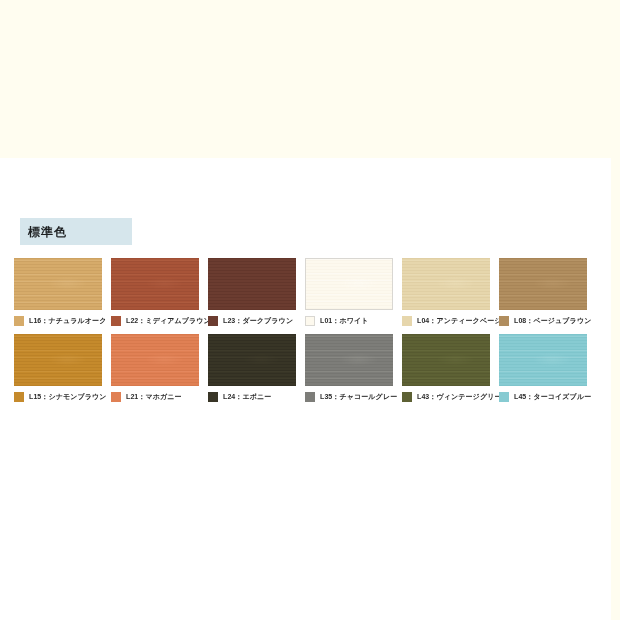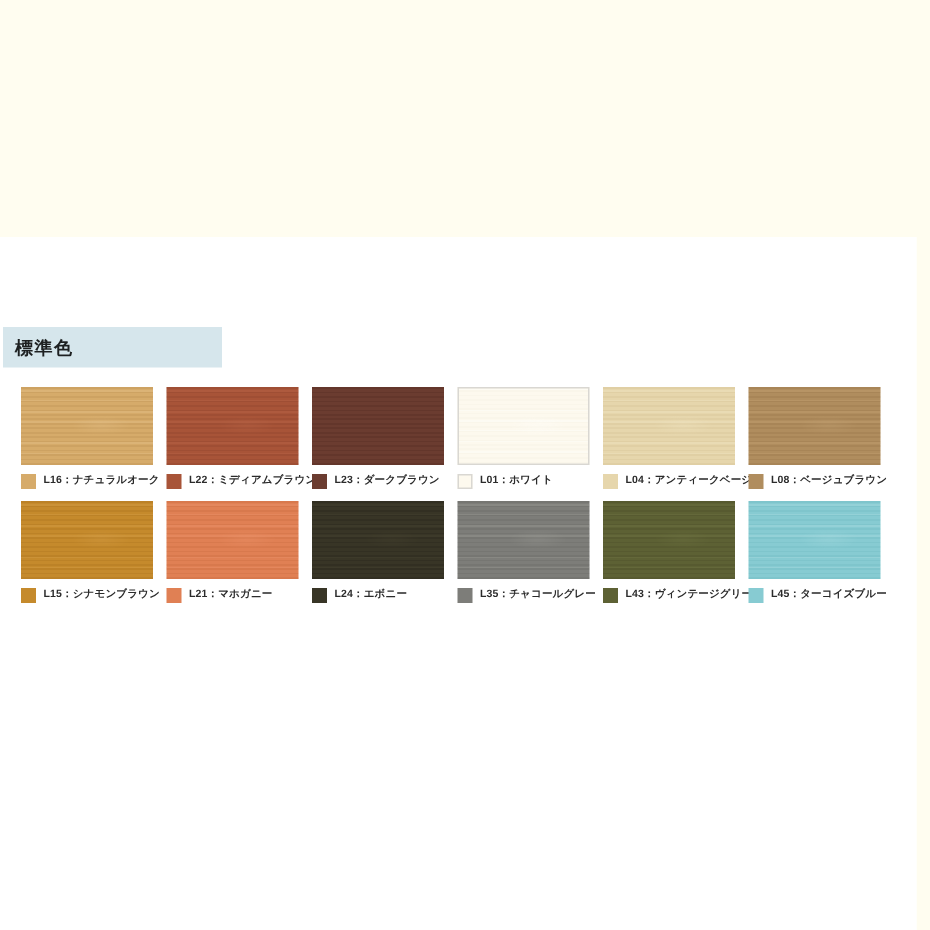--- a/index.html
+++ b/index.html
@@ -31,23 +31,23 @@
     position: absolute;
     left: 0; top: 158px;
     width: 611px;
     height: 462px;
     background: #ffffff;
   }
 
   
   .section-header {
     position: absolute;
-    left: 2px;
+    left: 20px;
     top: 60px;
-    width: 146px;
+    width: 112px;
     height: 27px;
     background: #d6e6ec;
     display: flex;
     align-items: center;
   }
   .section-header-title {
     font-size: 12px;
     font-weight: bold;
     color: #1d2021;
     letter-spacing: 1px;

